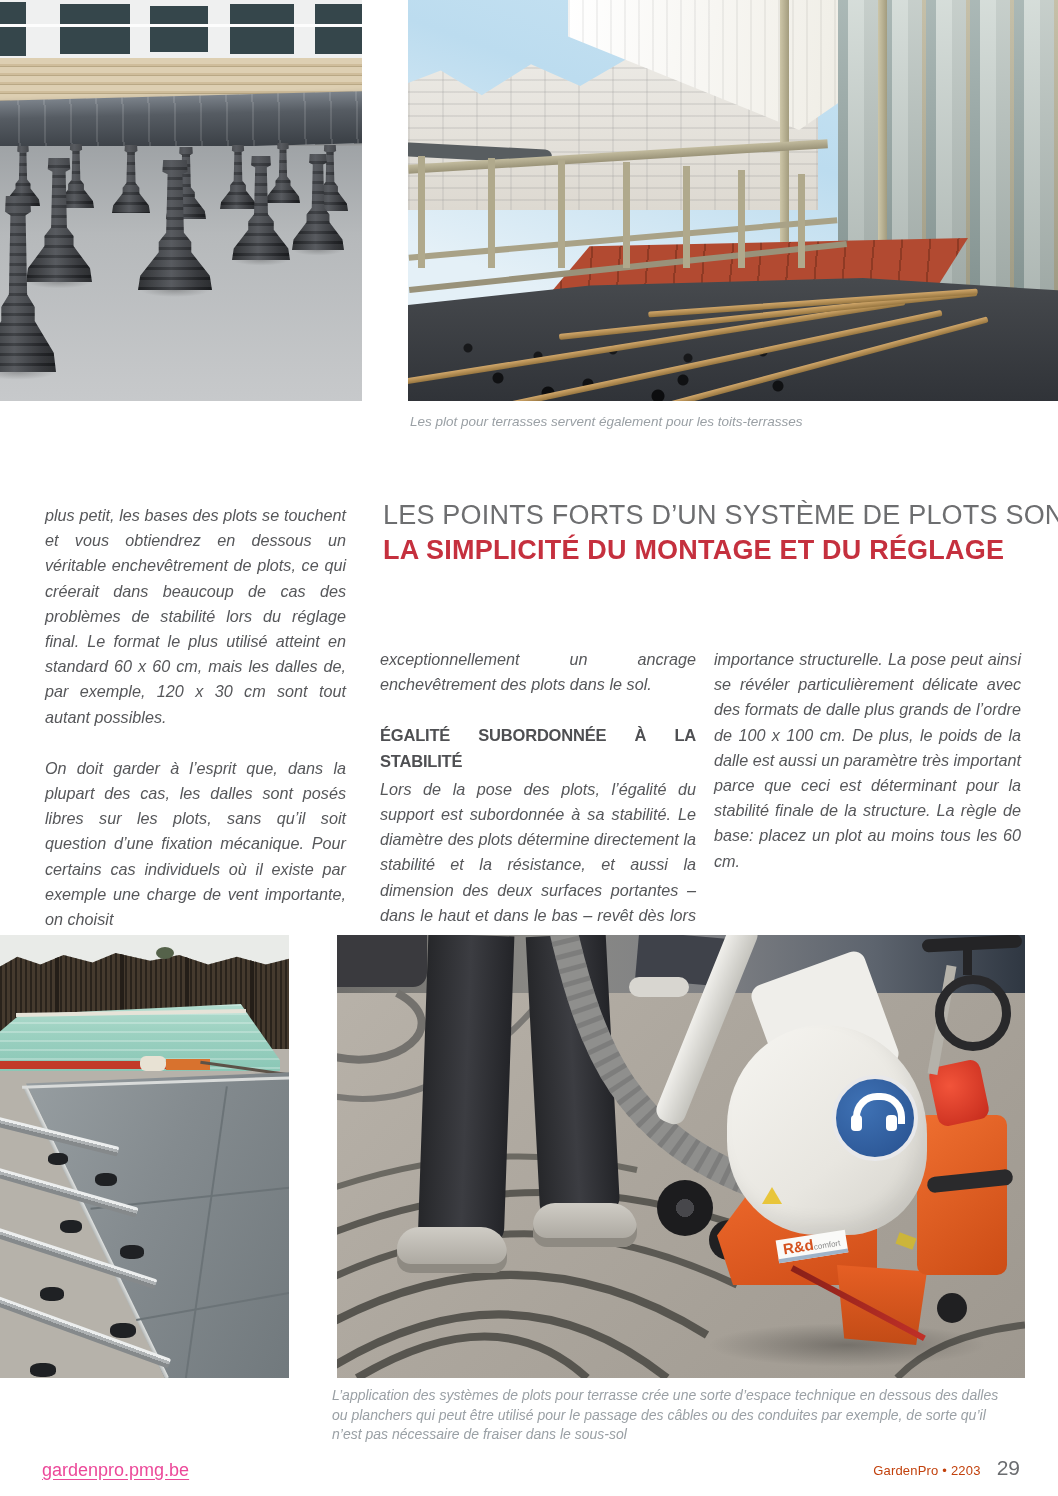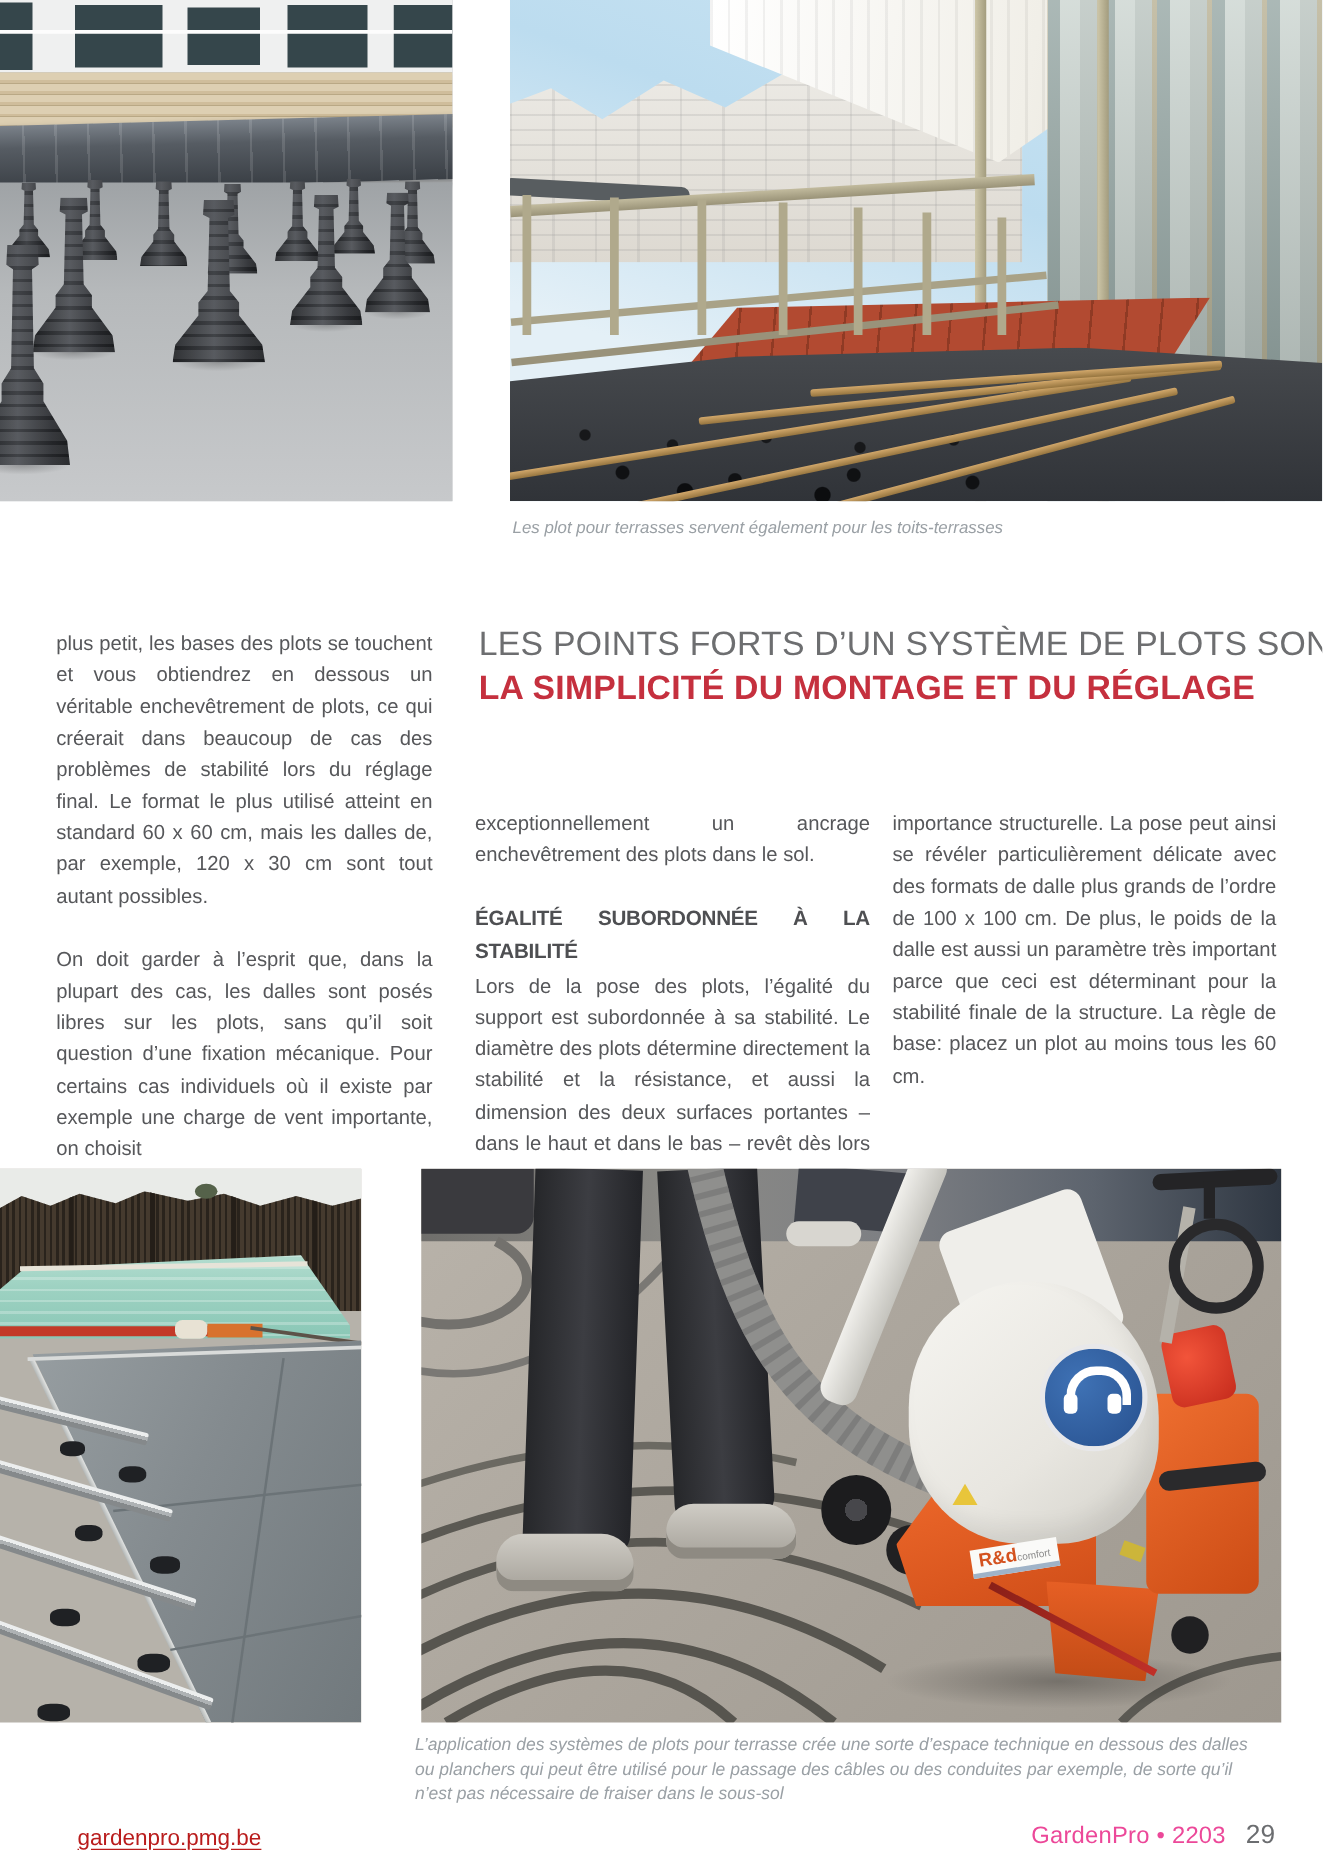--- a/index.html
+++ b/index.html
@@ -4,41 +4,41 @@
 <style>
   html,body{margin:0;padding:0;background:#ffffff;}
   .page{position:relative;width:1058px;height:1496px;background:#fff;overflow:hidden;
         font-family:"Liberation Sans", sans-serif;color:#56575a;}
   .photo{position:absolute;overflow:hidden;background:#c3c6c8;}
   .abs{position:absolute;}
   .caption{position:absolute;font-style:italic;color:#9aa0a5;font-size:13.5px;line-height:19px;}
   .hl1{font-size:27px;color:#6d6e70;letter-spacing:.2px;white-space:nowrap;}
   .hl2{font-size:27px;color:#c5303e;font-weight:bold;letter-spacing:.2px;white-space:nowrap;margin-top:4px;}
   .col{position:absolute;font-size:16.2px;line-height:25.2px;text-align:justify;text-align-last:left;color:#56575a;}
-  .col p{margin:0 0 26px 0;}
+  .col p{margin:0 0 26px 0;font-style:italic;}
   .subhead{font-size:16.5px;font-weight:bold;color:#4e4f52;letter-spacing:-.2px;margin:0 0 3px 0;}
   .credit{font-style:italic;margin-top:2px;}
   .ped{position:absolute;
        clip-path:polygon(34% 0,66% 0,67% 9%,60% 11%,62% 56%,72% 63%,72% 71%,97% 89%,100% 100%,0 100%,3% 89%,28% 71%,28% 63%,38% 56%,40% 11%,33% 9%);
        background-image:repeating-linear-gradient(180deg,rgba(255,255,255,.06) 0 7px,rgba(0,0,0,.18) 7px 10px),
                         linear-gradient(90deg,#232528 0,#4e5156 45%,#2c2e32 80%,#1e2023 100%);}
   .batten{position:absolute;height:6px;background:linear-gradient(180deg,#d2a86b,#96753f);border-radius:2px;}
   .rpost{position:absolute;width:7px;background:#b0a98c;}
   .rail3{position:absolute;height:10px;border-radius:2px;
          background:linear-gradient(180deg,#eceeee 0 3px,#aeb2b4 3px 6px,#85898b 6px 100%);}
   .clip{position:absolute;background:#1f2124;border-radius:40%;}
   .seam{position:absolute;background:#6b7377;}
   .shoe{position:absolute;background:linear-gradient(180deg,#cfccc5,#a5a199);border-radius:22px 26px 14px 14px;
         box-shadow:inset 0 -9px 0 #8e8a82;}
   .leg{position:absolute;background:linear-gradient(90deg,#26272a,#3c3d42 50%,#232428);}
-  .footer-link{position:absolute;left:62px;top:1460px;font-size:18px;color:#b91c1c;
+  .footer-link{position:absolute;left:42px;top:1460px;font-size:18px;color:#ec4899;
                text-decoration:underline;text-underline-offset:3px;}
   .footer-right{position:absolute;left:700px;right:38px;top:1456px;display:flex;align-items:baseline;
                 justify-content:flex-end;gap:16px;}
-  .issue{font-size:19px;color:#ec4899;letter-spacing:.2px;}
+  .issue{font-size:13px;color:#c2410c;letter-spacing:.2px;}
   .pagenum{font-size:21px;color:#6b6d70;}
   .mlabel{position:absolute;background:#fafaf8;border-bottom:4px solid #9fb3c8;transform:rotate(-9deg);
           padding:2px 6px 1px 6px;line-height:1;}
   .mlabel .rd{font-weight:bold;font-size:15px;color:#d4521f;}
   .mlabel .cf{font-size:8px;color:#8a8a8a;}
 </style>
 </head>
 <body>
 
 <div class="page">

